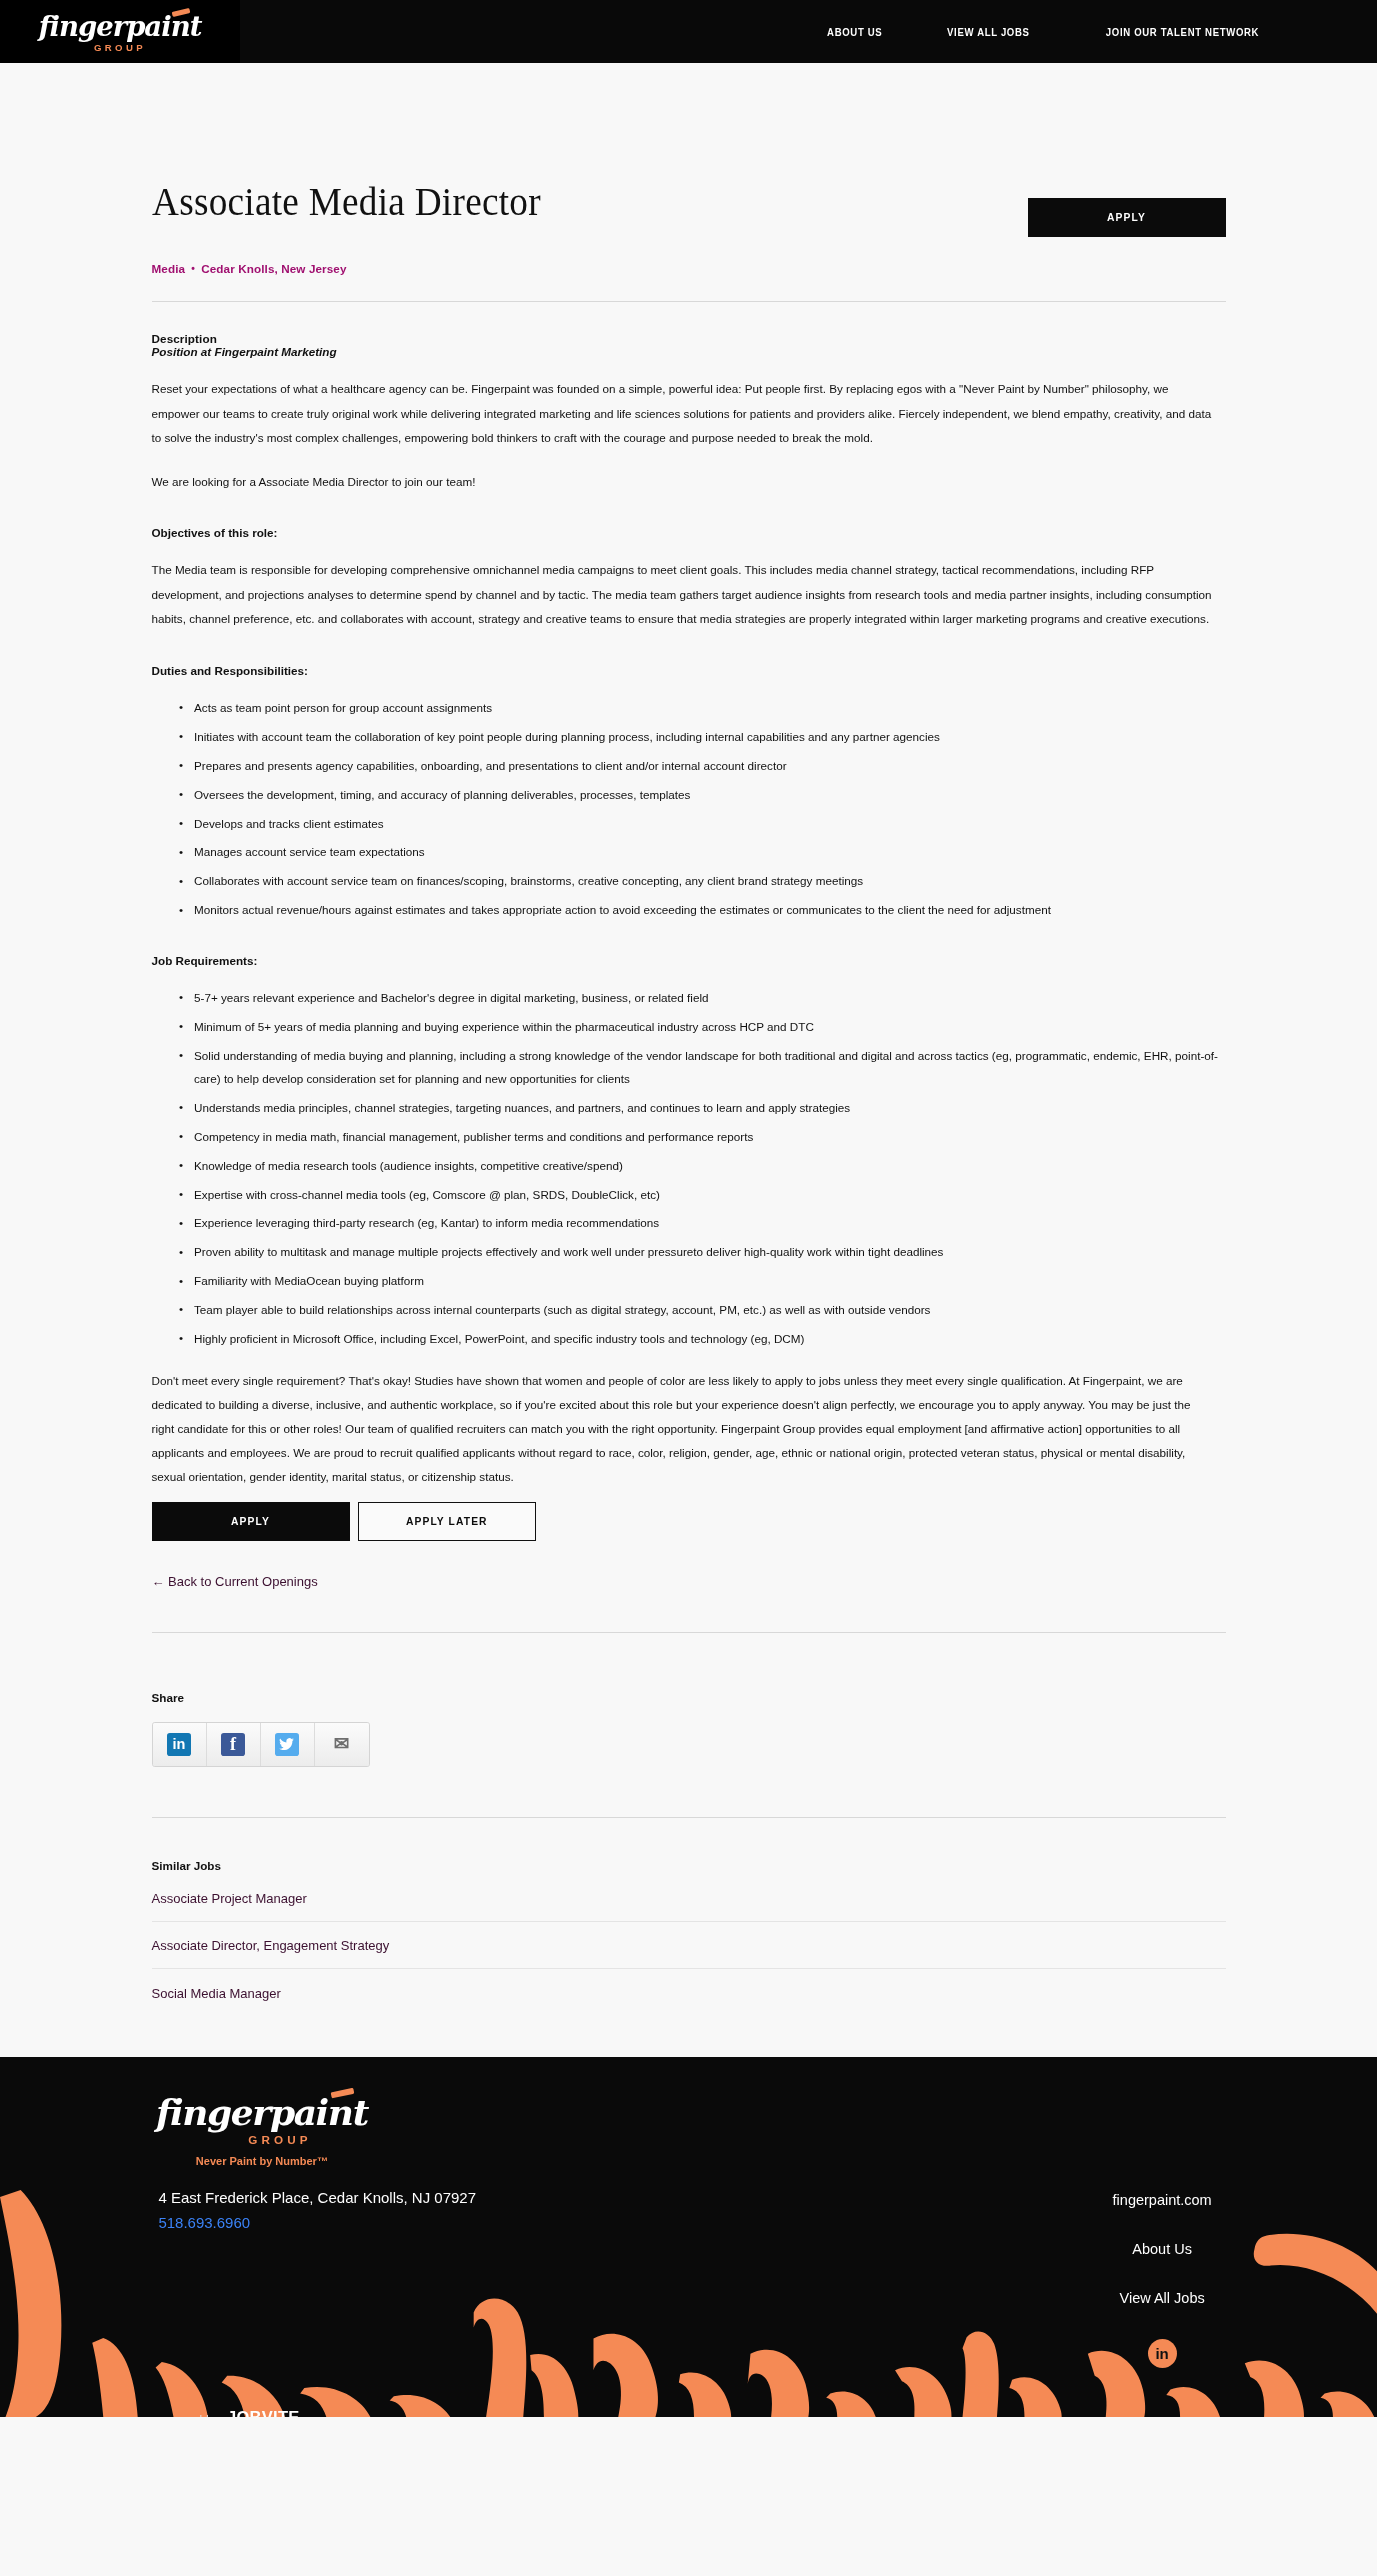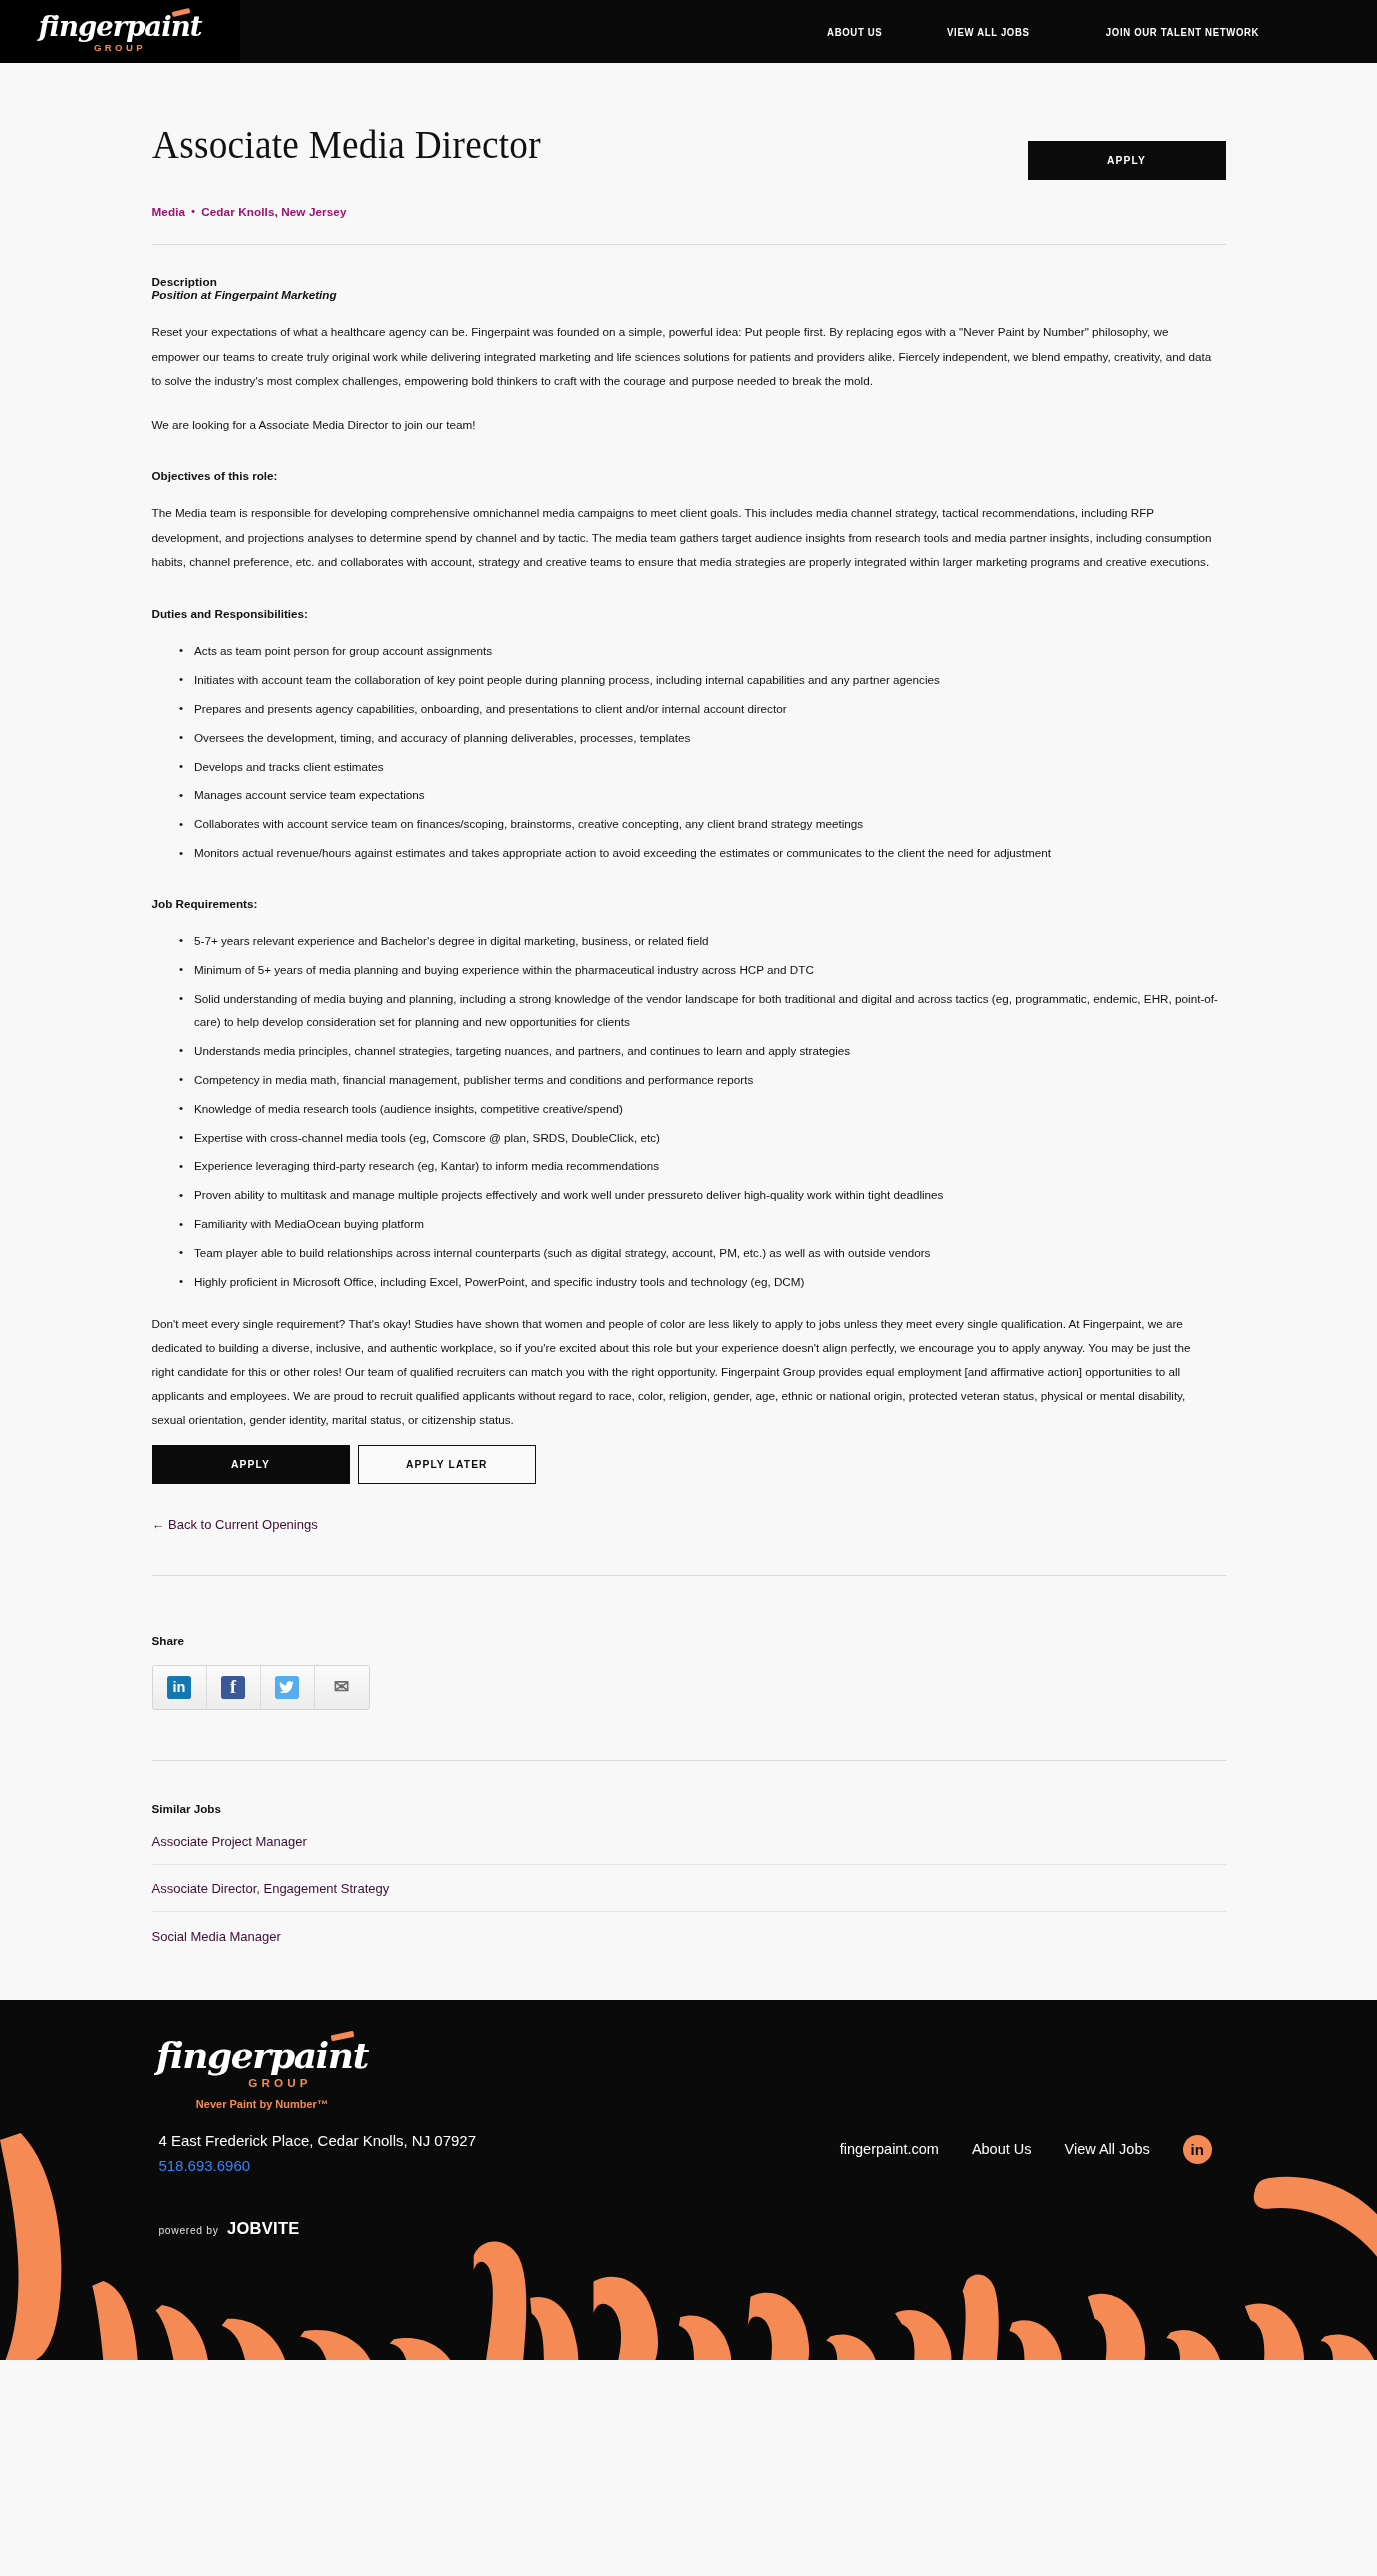--- a/index.html
+++ b/index.html
@@ -89,21 +89,21 @@
   .container {
     width: 1074px;
     margin: 0 auto;
     padding: 0 0;
   }
 
   .title-row {
     display: flex;
     align-items: flex-start;
     justify-content: space-between;
-    padding-top: 60px;
+    padding-top: 117px;
   }
   h1.job-title {
     font-family: "Liberation Serif", "DejaVu Serif", serif;
     font-size: 40px;
     font-weight: normal;
     letter-spacing: 0.3px;
     color: #111;
     transform: scaleX(0.93);
     transform-origin: left center;
     line-height: 1.1;
@@ -359,20 +359,21 @@
     font-family: "Liberation Sans Narrow", "Liberation Sans", sans-serif;
     padding-left: 6.9px;
   }
   .f-phone { display: block; cursor: pointer; color: #3b82f6; text-decoration: none; }
   .f-links {
     display: flex;
     align-items: center;
     gap: 33px;
     padding-top: 5.5px;
     padding-right: 13.8px;
+    flex-direction: column;
   }
   .f-links a {
     color: #fff;
     text-decoration: none;
     font-size: 14.5px;
     font-family: "Liberation Sans Narrow", "Liberation Sans", sans-serif;
     white-space: nowrap;
     cursor: pointer;
   }
   .li-circle {

